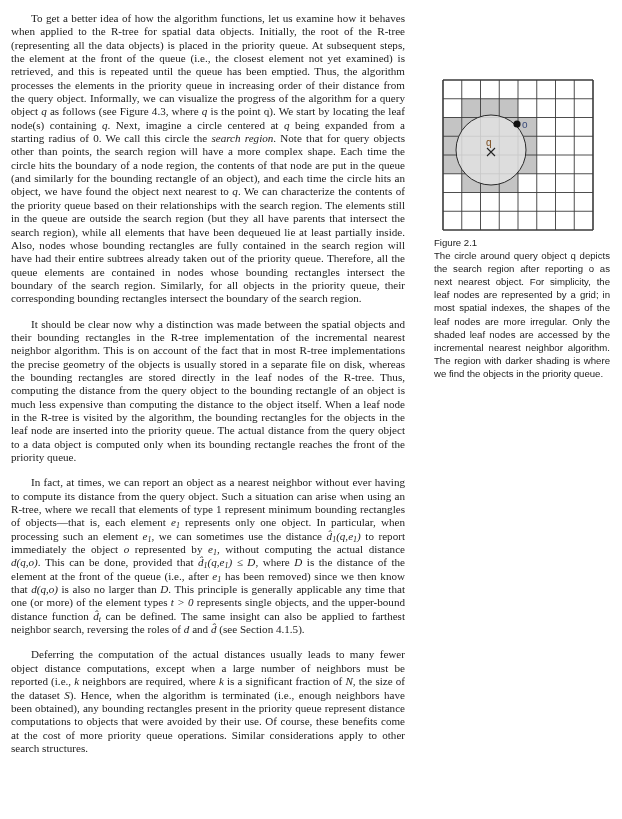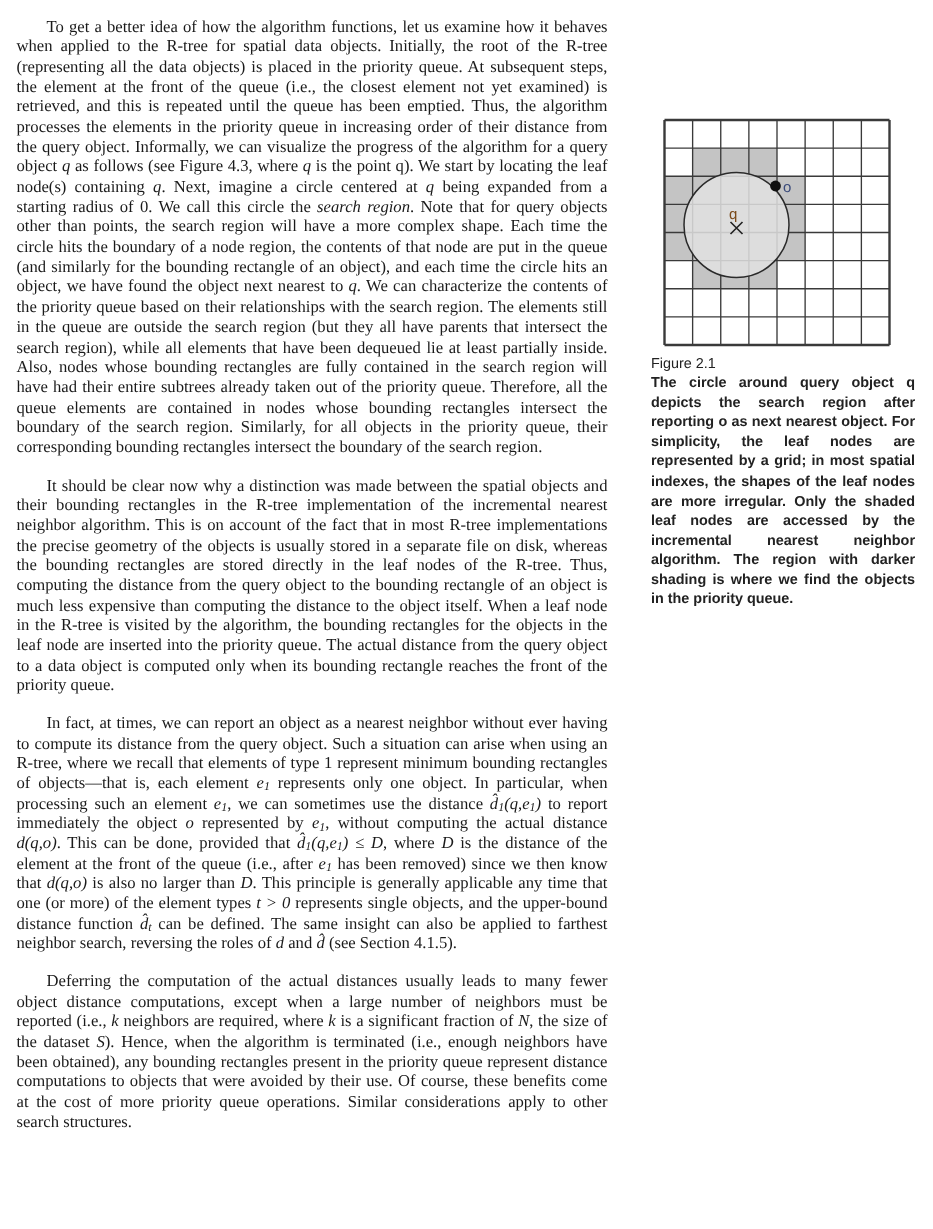--- a/index.html
+++ b/index.html
@@ -11,21 +11,21 @@
     text-align: justify;
   }
   .main p { margin: 0 16px 12px 0; text-indent: 20px; hyphens: manual; }
   .main p i, .math { font-style: italic; }
   .sidebar {
     position: absolute; left: 434px; top: 236px; width: 176px;
     font-family: "Liberation Sans", "DejaVu Sans", sans-serif;
     font-size: 9.6px; line-height: 13.1px; color: #222;
   }
   .sidebar .label { display: block; }
-  .sidebar .caption { display: block; text-align: justify; font-weight: bold; }
+  .sidebar .caption { display: block; text-align: justify; }
   .figure { position: absolute; left: 440px; top: 76px; width: 158px; height: 158px; }
   .figure svg { display: block; }
   sub { font-size: 0.72em; vertical-align: -0.25em; line-height: 0; }
 </style>
 </head>
 <body>
 
 <div class="main">
   <p><span>To get a better idea of how the algorithm functions, let us examine how it behaves when applied to the R-tree for spatial data objects. Initially, the root of the R-tree (representing all the data objects) is placed in the priority queue. At subsequent steps, the element at the front of the queue (i.e., the closest element not yet examined) is retrieved, and this is repeated until the queue has been emptied. Thus, the algorithm processes the elements in the priority queue in increasing order of their distance from the query object. Informally, we can visualize the progress of the algorithm for a query object </span><i>q</i><span> as follows (see Figure 4.3, where </span><i>q</i><span> is the point q). We start by locating the leaf node(s) containing </span><i>q</i><span>. Next, imagine a circle centered at </span><i>q</i><span> being expanded from a starting radius of 0. We call this circle the </span><i>search region</i><span>. Note that for query objects other than points, the search region will have a more complex shape. Each time the circle hits the boundary of a node region, the contents of that node are put in the queue (and similarly for the bounding rectangle of an object), and each time the circle hits an object, we have found the object next nearest to </span><i>q</i><span>. We can characterize the contents of the priority queue based on their relationships with the search region. The elements still in the queue are outside the search region (but they all have parents that intersect the search region), while all elements that have been dequeued lie at least partially inside. Also, nodes whose bounding rectangles are fully contained in the search region will have had their entire subtrees already taken out of the priority queue. Therefore, all the queue elements are contained in nodes whose bounding rectangles intersect the boundary of the search region. Similarly, for all objects in the priority queue, their corresponding bounding rectangles intersect the boundary of the search region.</span></p>
 

